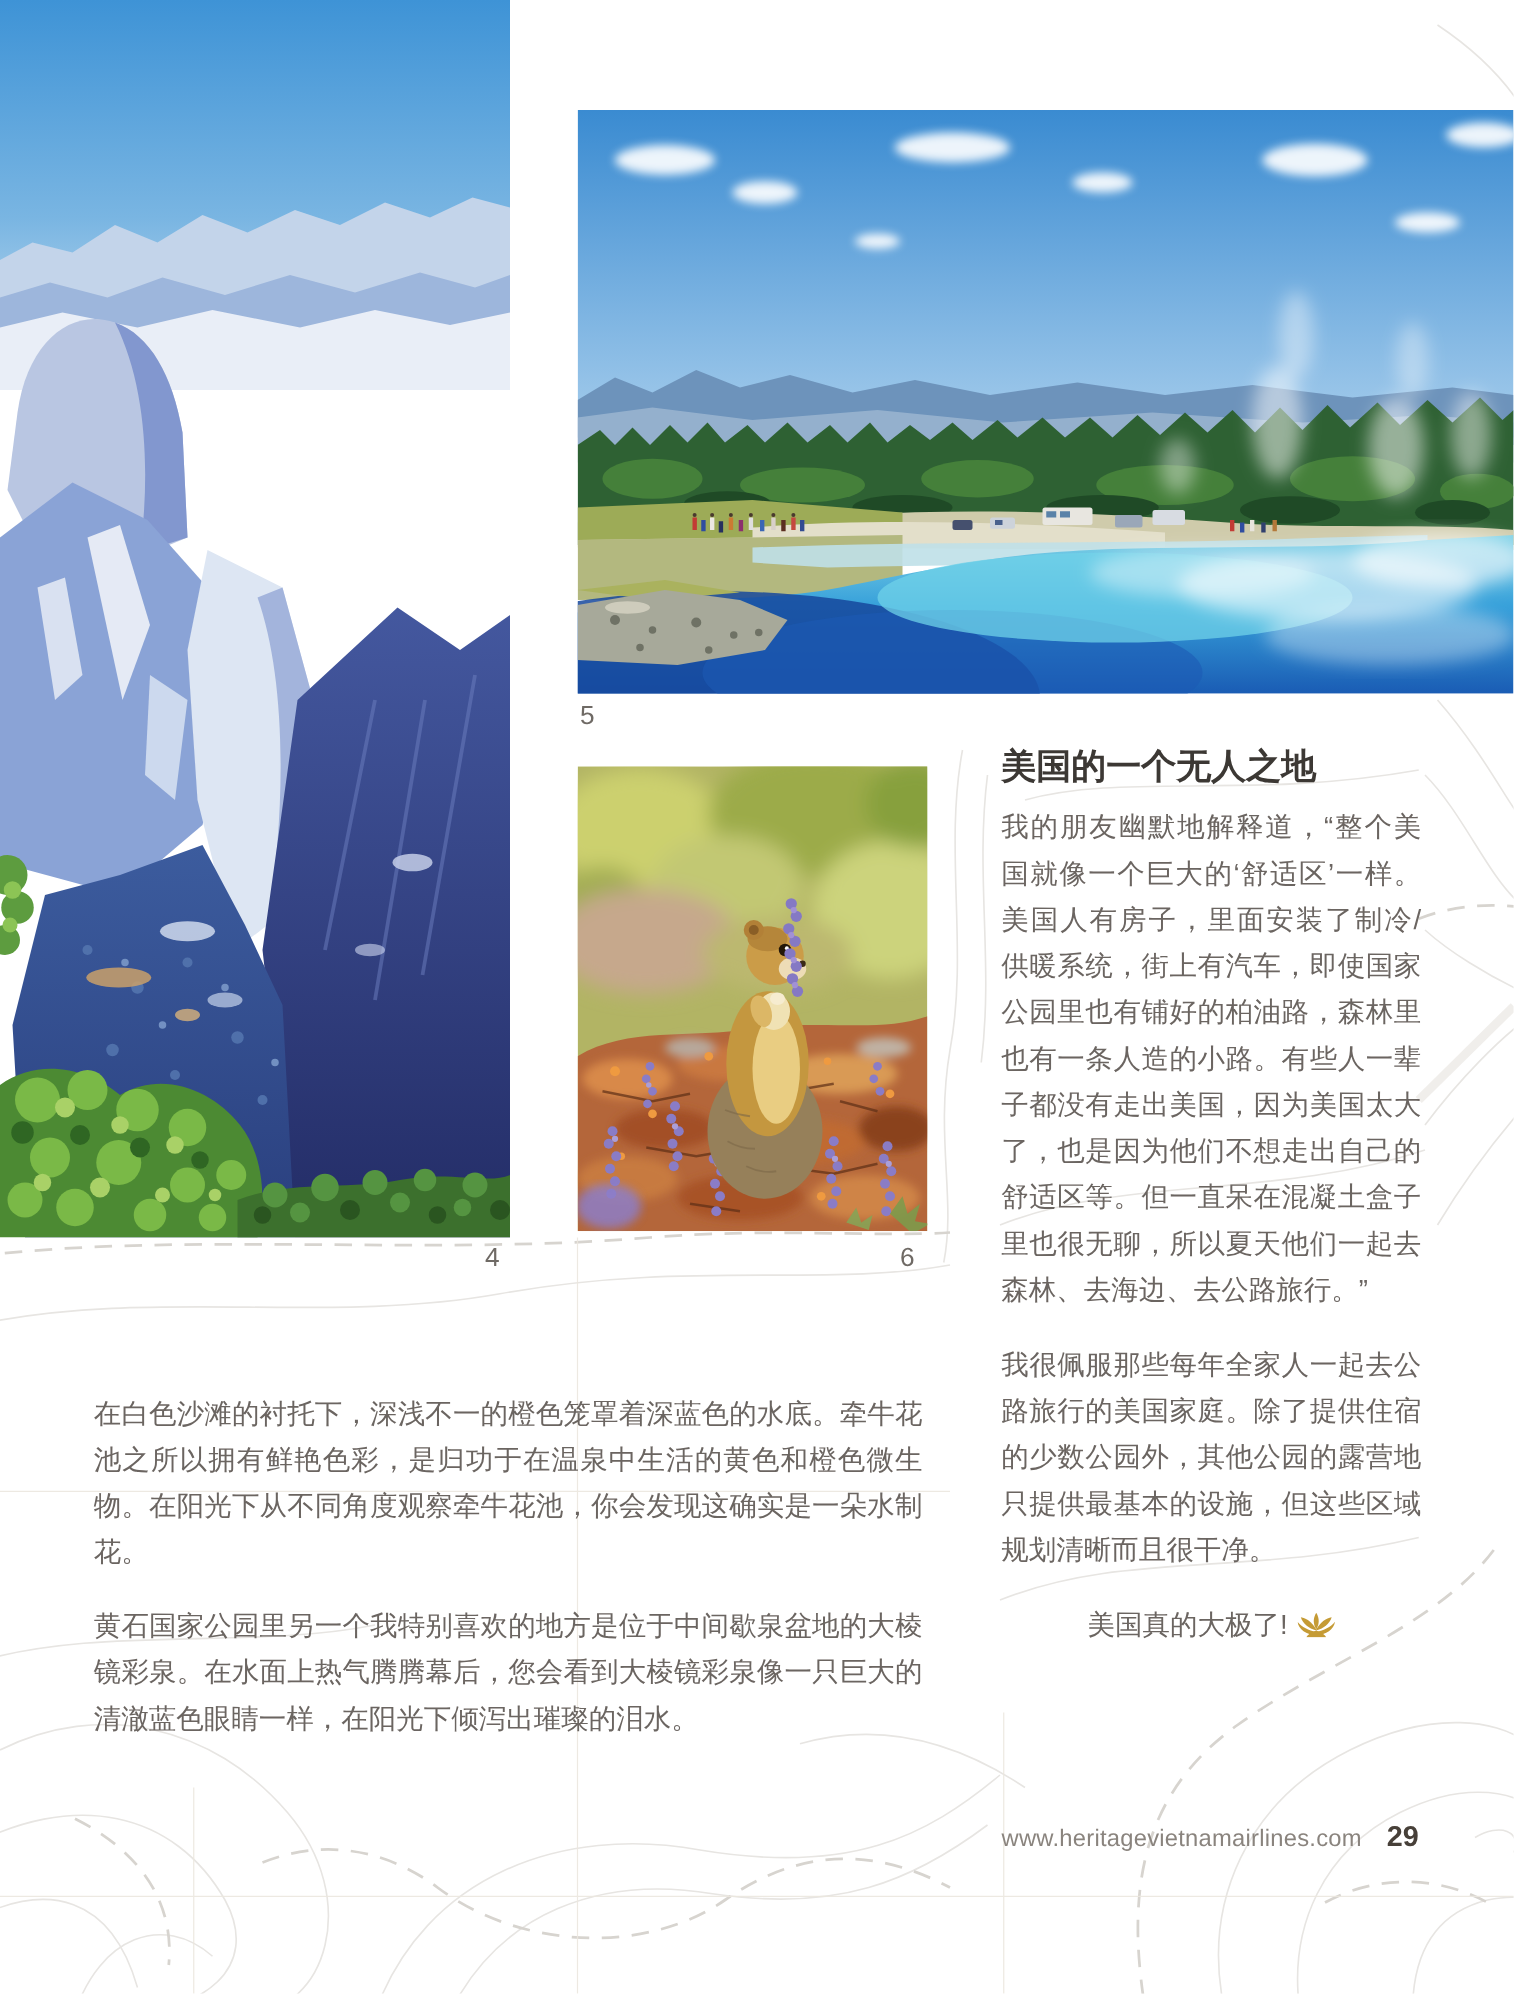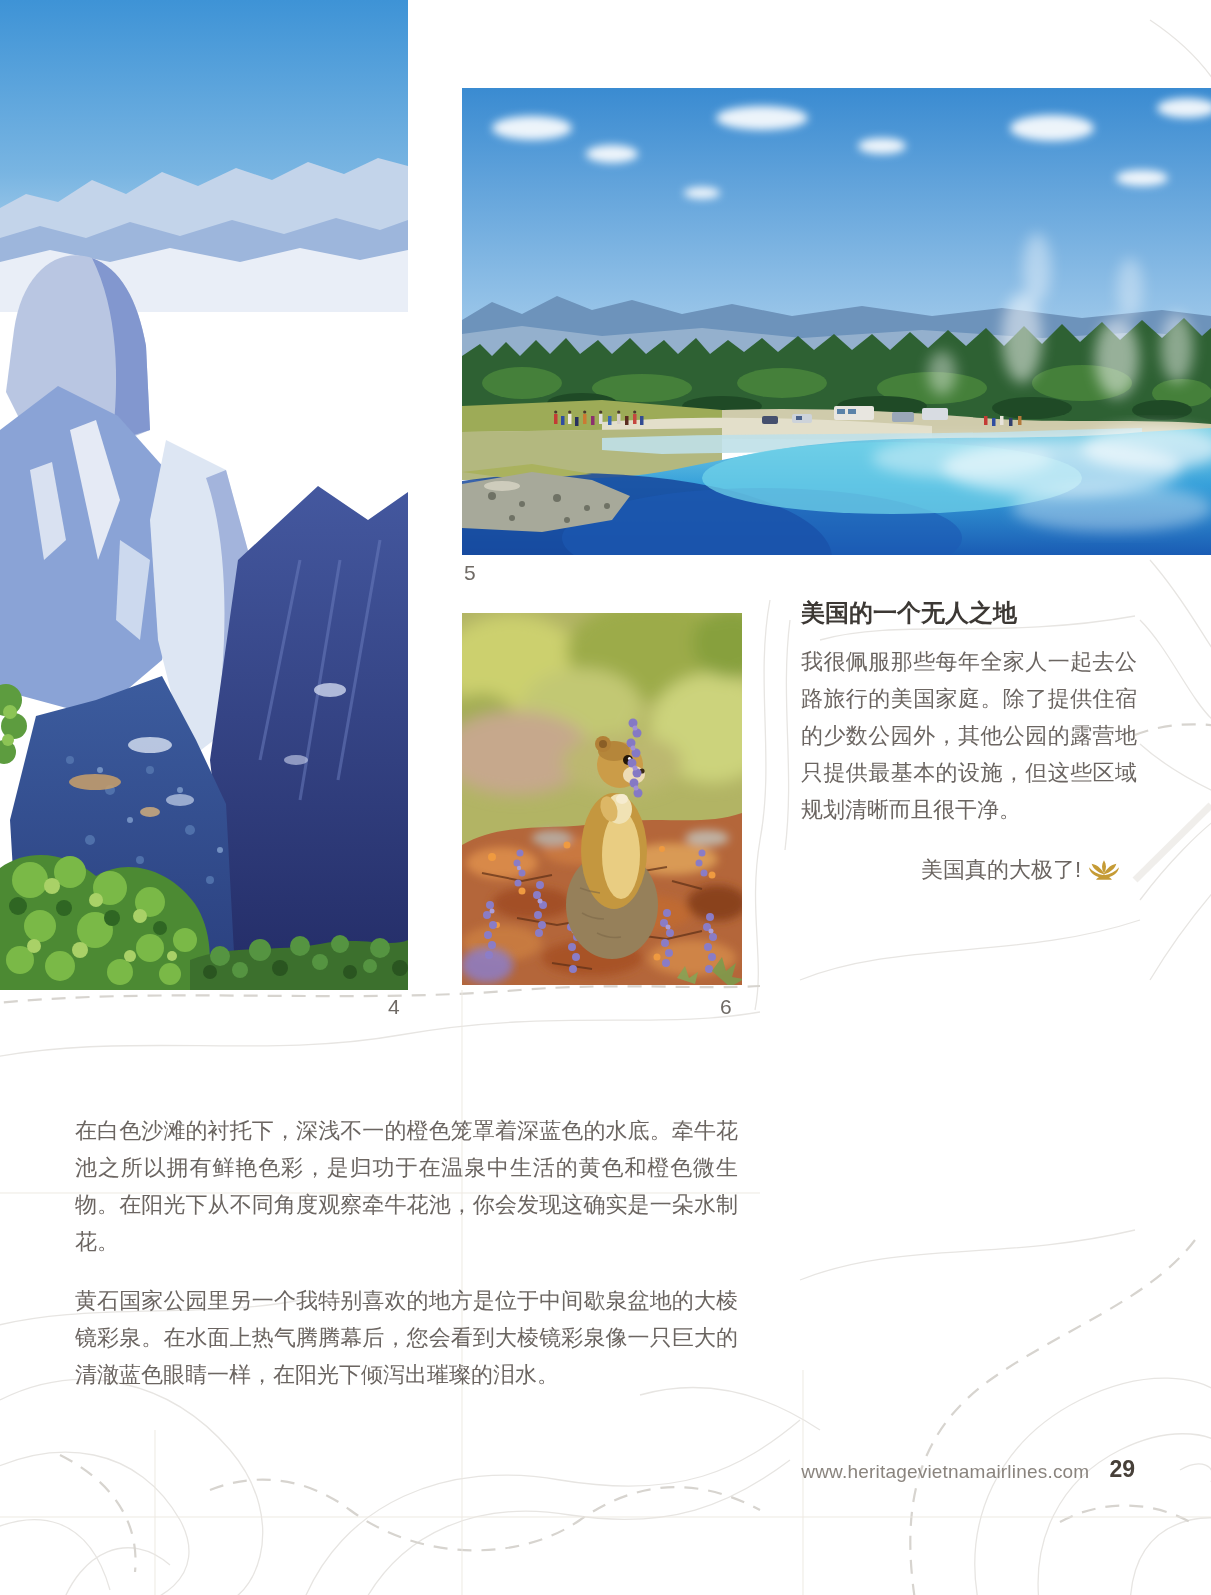--- a/index.html
+++ b/index.html
@@ -15,23 +15,23 @@
   .photo5 { left:462px; top:88px; width:749px; height:467px; }
   .photo6 { left:462px; top:613px; width:280px; height:372px; }
   .figlabel { position:absolute; font-size:21px; color:#6f6a65; line-height:1; }
   .label4 { left:388px; top:996px; }
   .label5 { left:464px; top:562px; }
   .label6 { left:720px; top:996px; }
   .col-right {
     position:absolute; left:801px; top:596px; width:336px;
     color:#6b6561; font-size:22px; line-height:37px; text-align:justify;
   }
-  .col-right h2 { margin:0 0 14px 0; font-size:24px; line-height:33px; font-weight:700; color:#3c3834; text-align:left; }
+  .col-right h2 { margin:0 0 14px 0; font-size:28px; line-height:33px; font-weight:700; color:#3c3834; text-align:left; }
   .col-right p { margin:0 0 23px 0; }
-  .col-right p.closing { margin:18px; text-align:right; white-space:nowrap; }
+  .col-right p.closing { margin:18px; text-align:center; white-space:nowrap; }
   .lotus { vertical-align:-3px; margin-left:8px; }
   .col-left {
     position:absolute; left:75px; top:1112px; width:663px;
     color:#6b6561; font-size:22px; line-height:37px; text-align:justify;
   }
   .col-left p { margin:0 0 22px 0; }
   .page-footer {
     position:absolute; top:1456px; right:76px;
     display:flex; align-items:flex-end; gap:20px;
   }
@@ -474,20 +474,21 @@
       </g>
       <ellipse cx="25" cy="352" rx="26" ry="18" fill="#8d7ec8" opacity="0.85" filter="url(#p6b4)"></ellipse>
       <path d="M250,358 l10,-14 l4,14 l10,-8 l-4,14 l12,2 l-14,8 Z" fill="#7d9a4b" opacity="0.9"></path>
       <path d="M215,365 l8,-12 l4,12 l9,-6 l-3,12 Z" fill="#87a355" opacity="0.9"></path>
     </svg>
   </figure>
   <div class="figlabel label6">6</div>
 
   <section class="col-right">
     <h2>美国的一个无人之地</h2>
+    <p>我的朋友幽默地解释道，“整个美国就像一个巨大的‘舒适区’一样。美国人有房子，里面安装了制冷/供暖系统，街上有汽车，即使国家公园里也有铺好的柏油路，森林里也有一条人造的小路。有些人一辈子都没有走出美国，因为美国太大了，也是因为他们不想走出自己的舒适区等。但一直呆在混凝土盒子里也很无聊，所以夏天他们一起去森林、去海边、去公路旅行。”</p>
     <p>我很佩服那些每年全家人一起去公路旅行的美国家庭。除了提供住宿的少数公园外，其他公园的露营地只提供最基本的设施，但这些区域规划清晰而且很干净。</p>
     <p class="closing"><span>美国真的大极了!</span><svg class="lotus" width="30" height="20" viewBox="0 0 34 22">
           <g fill="#c59b35">
             <path d="M17,0 C14,5 14,10 17,15 C20,10 20,5 17,0 Z"></path>
             <path d="M17,15 C13,8 8,5 3,4 C5,10 10,14 17,16 Z"></path>
             <path d="M17,15 C21,8 26,5 31,4 C29,10 24,14 17,16 Z"></path>
             <path d="M17,17 C10,16 4,13 0,8 C1,15 8,20 17,20 Z"></path>
             <path d="M17,17 C24,16 30,13 34,8 C33,15 26,20 17,20 Z"></path>
             <path d="M17,16 C12,18 9,20 8,22 L26,22 C25,20 22,18 17,16 Z"></path>
           </g>

